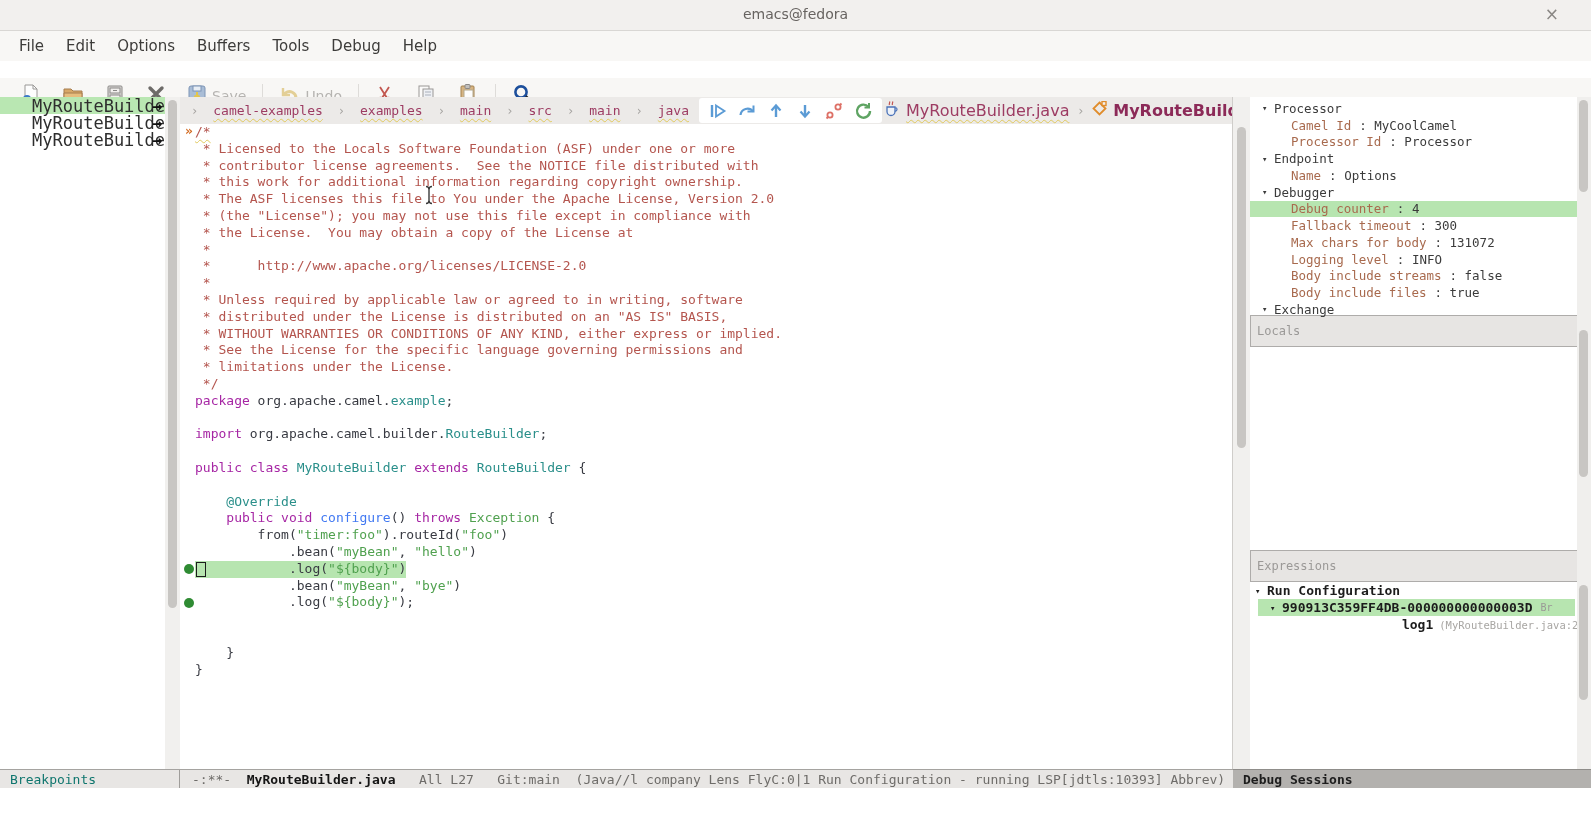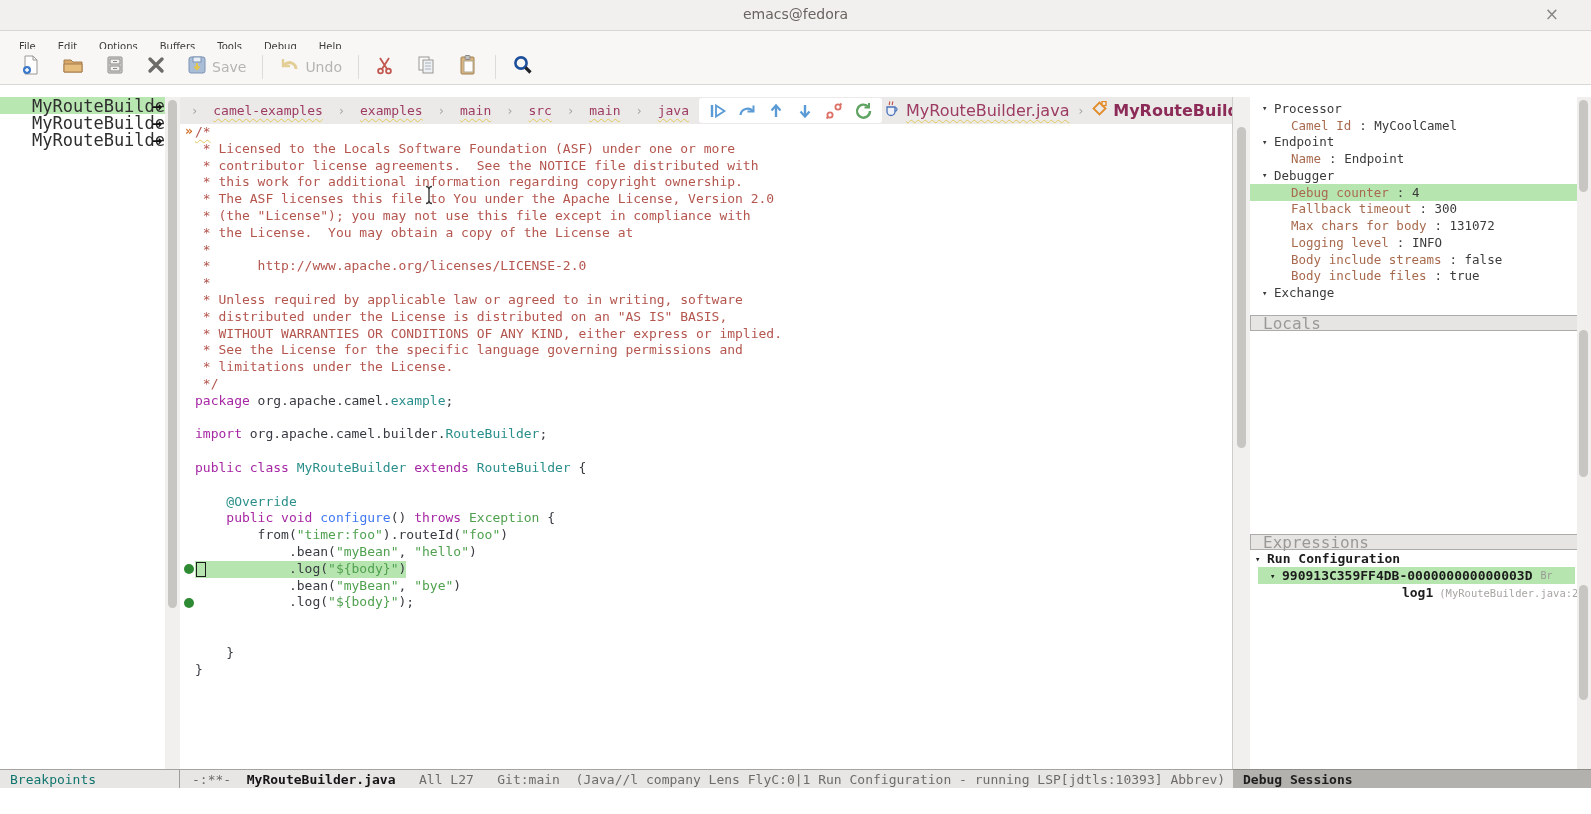--- a/index.html
+++ b/index.html
@@ -3,22 +3,22 @@
 <meta charset="utf-8">
 <style>
   html,body{margin:0;padding:0;background:#ccc;}
   #app{position:relative;width:1591px;height:814px;background:#ffffff;overflow:hidden;
        font-family:"DejaVu Sans","Liberation Sans",sans-serif;-webkit-font-smoothing:antialiased;}
   
   #titlebar{position:absolute;left:0;top:0;width:1591px;height:30px;background:#f2f0ee;border-bottom:1px solid #d9d7d4;}
   #titlebar .t{position:absolute;left:0;right:0;top:6px;text-align:center;font-size:14px;color:#676360;}
   #titlebar .x{position:absolute;right:32px;top:4px;font-size:17px;color:#8a8784;cursor:default;}
   #menubar{position:absolute;left:0;top:31px;width:1591px;height:30px;background:#f8f7f5;display:flex;align-items:center;padding-left:8px;box-sizing:border-box;}
-  .menu-item{font-size:10px;color:#3d3c3a;padding:0 11px;}
-  #toolbar{position:absolute;left:0;top:49px;width:1591px;height:36px;background:#f8f7f5;border-bottom:1px solid #dbd9d6;display:flex;align-items:center;padding-left:10px;box-sizing:border-box;}
+  .menu-item{font-size:15px;color:#3d3c3a;padding:0 11px;}
+  #toolbar{position:absolute;left:0;top:78px;width:1591px;height:36px;background:#f8f7f5;border-bottom:1px solid #dbd9d6;display:flex;align-items:center;padding-left:10px;box-sizing:border-box;}
   .tb{display:flex;align-items:center;height:30px;padding:0 10px;}
   .tb .lbl{font-size:14px;color:#b6b4b1;margin-left:4px;}
   .tbsep{width:1px;height:24px;background:#dedcd9;margin:0 6px;}
   
   #sidebar{position:absolute;left:0;top:97px;width:165px;height:672px;background:#fff;font-family:"DejaVu Sans Mono","Liberation Mono",monospace;}
   .bp-row{height:17px;display:flex;align-items:center;font-size:17px;color:#2e2e2e;position:relative;text-align:right;}
   .bp-row.sel{background:#b9e7b2;}
   .bp-row .dot{width:12px;height:12px;border-radius:50%;margin-left:22px;}
   .bp-row .dot.green{background:#3d9140;}
   .bp-row .dot.gray{background:#909090;}
@@ -53,21 +53,21 @@
   #mid-scroll .thumb{position:absolute;left:4px;top:30px;width:9px;height:321px;background:#c8c6c3;border-radius:5px;}
   
   #rpanel{position:absolute;left:1250px;top:97px;width:341px;height:672px;background:#fff;
       font-family:"DejaVu Sans Mono","Liberation Mono",monospace;font-size:12.5px;color:#3b3b3b;}
   .trow{height:16.75px;display:flex;align-items:center;white-space:pre;}
   .trow .tri{width:12px;margin-left:12px;font-size:9px;color:#3b3b3b;}
   .trow.child{padding-left:41px;gap:8px;}
   .trow .tkey{color:#a86a4e;}
   .trow.hl{background:#b7e5b0;}
   #tree{padding-top:3px;height:218px;box-sizing:border-box;}
-  .panel-hd{height:16px;background:#e7e5e3;border:1px solid #aeacaa;box-sizing:border-box;color:#9b9997;font-size:16px;padding-left:12px;display:flex;align-items:center;}
+  .panel-hd{height:32px;background:#e7e5e3;border:1px solid #aeacaa;box-sizing:border-box;color:#9b9997;font-size:12px;padding-left:6px;display:flex;align-items:center;}
   #locals-body{height:203px;background:#fff;}
   #expr-body{position:relative;}
   .xrow{height:17px;display:flex;align-items:center;white-space:pre;font-size:13px;}
   .xrow .tri{font-size:9px;color:#222;}
   #xroot .tri{margin-left:5px;width:12px;}
   #xroot .xl{font-weight:bold;color:#1c1c1c;}
   #xsession{position:relative;}
   #xsession .bg{position:absolute;left:8px;right:16px;top:0;bottom:0;background:#b7e5b0;}
   #xsession .tri{margin-left:20px;width:12px;position:relative;}
   #xsession .xl{font-weight:bold;color:#1c1c1c;position:relative;}
@@ -312,22 +312,23 @@
 
   <div id="divider"></div>
   <div id="mid-scroll">
       <div class="thumb"></div>
     </div>
 
   <div id="rpanel">
     <div id="tree">
         <div class="trow"><span class="tri">▾</span><span class="tlabel">Processor</span></div>
         <div class="trow child"><span class="tkey">Camel Id</span><span class="tval">: MyCoolCamel</span></div>
+        <div class="trow child"><span class="tkey">Processor Id</span><span class="tval">: Processor</span></div>
         <div class="trow"><span class="tri">▾</span><span class="tlabel">Endpoint</span></div>
-        <div class="trow child"><span class="tkey">Name</span><span class="tval">: Endpoint</span></div>
+        <div class="trow child"><span class="tkey">Name</span><span class="tval">: Options</span></div>
         <div class="trow"><span class="tri">▾</span><span class="tlabel">Debugger</span></div>
         <div class="trow child hl"><span class="tkey">Debug counter</span><span class="tval">: 4</span></div>
         <div class="trow child"><span class="tkey">Fallback timeout</span><span class="tval">: 300</span></div>
         <div class="trow child"><span class="tkey">Max chars for body</span><span class="tval">: 131072</span></div>
         <div class="trow child"><span class="tkey">Logging level</span><span class="tval">: INFO</span></div>
         <div class="trow child"><span class="tkey">Body include streams</span><span class="tval">: false</span></div>
         <div class="trow child"><span class="tkey">Body include files</span><span class="tval">: true</span></div>
         <div class="trow"><span class="tri">▾</span><span class="tlabel">Exchange</span></div>
       </div>
     <div class="panel-hd">

